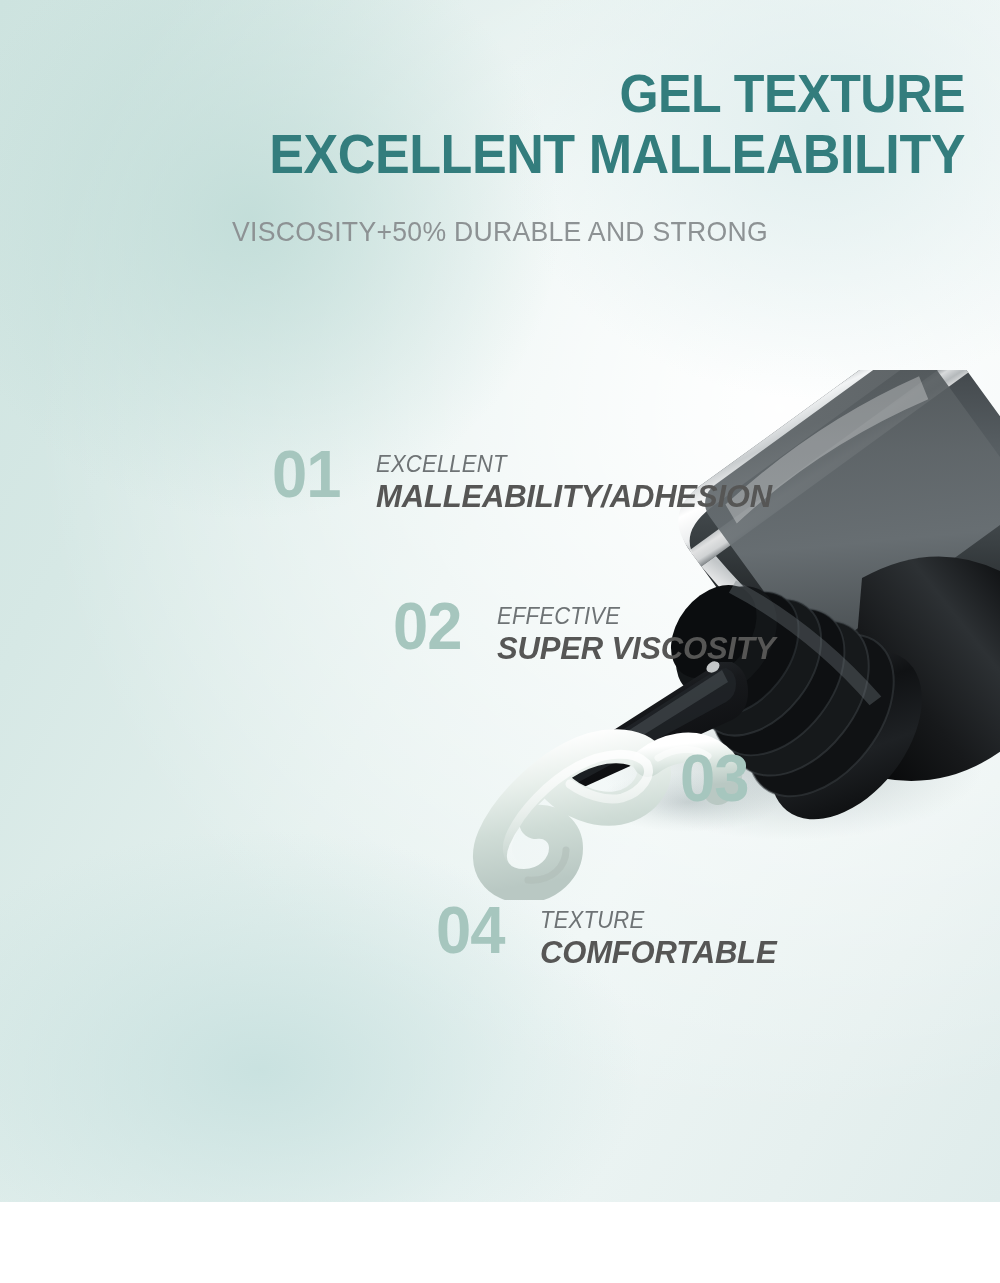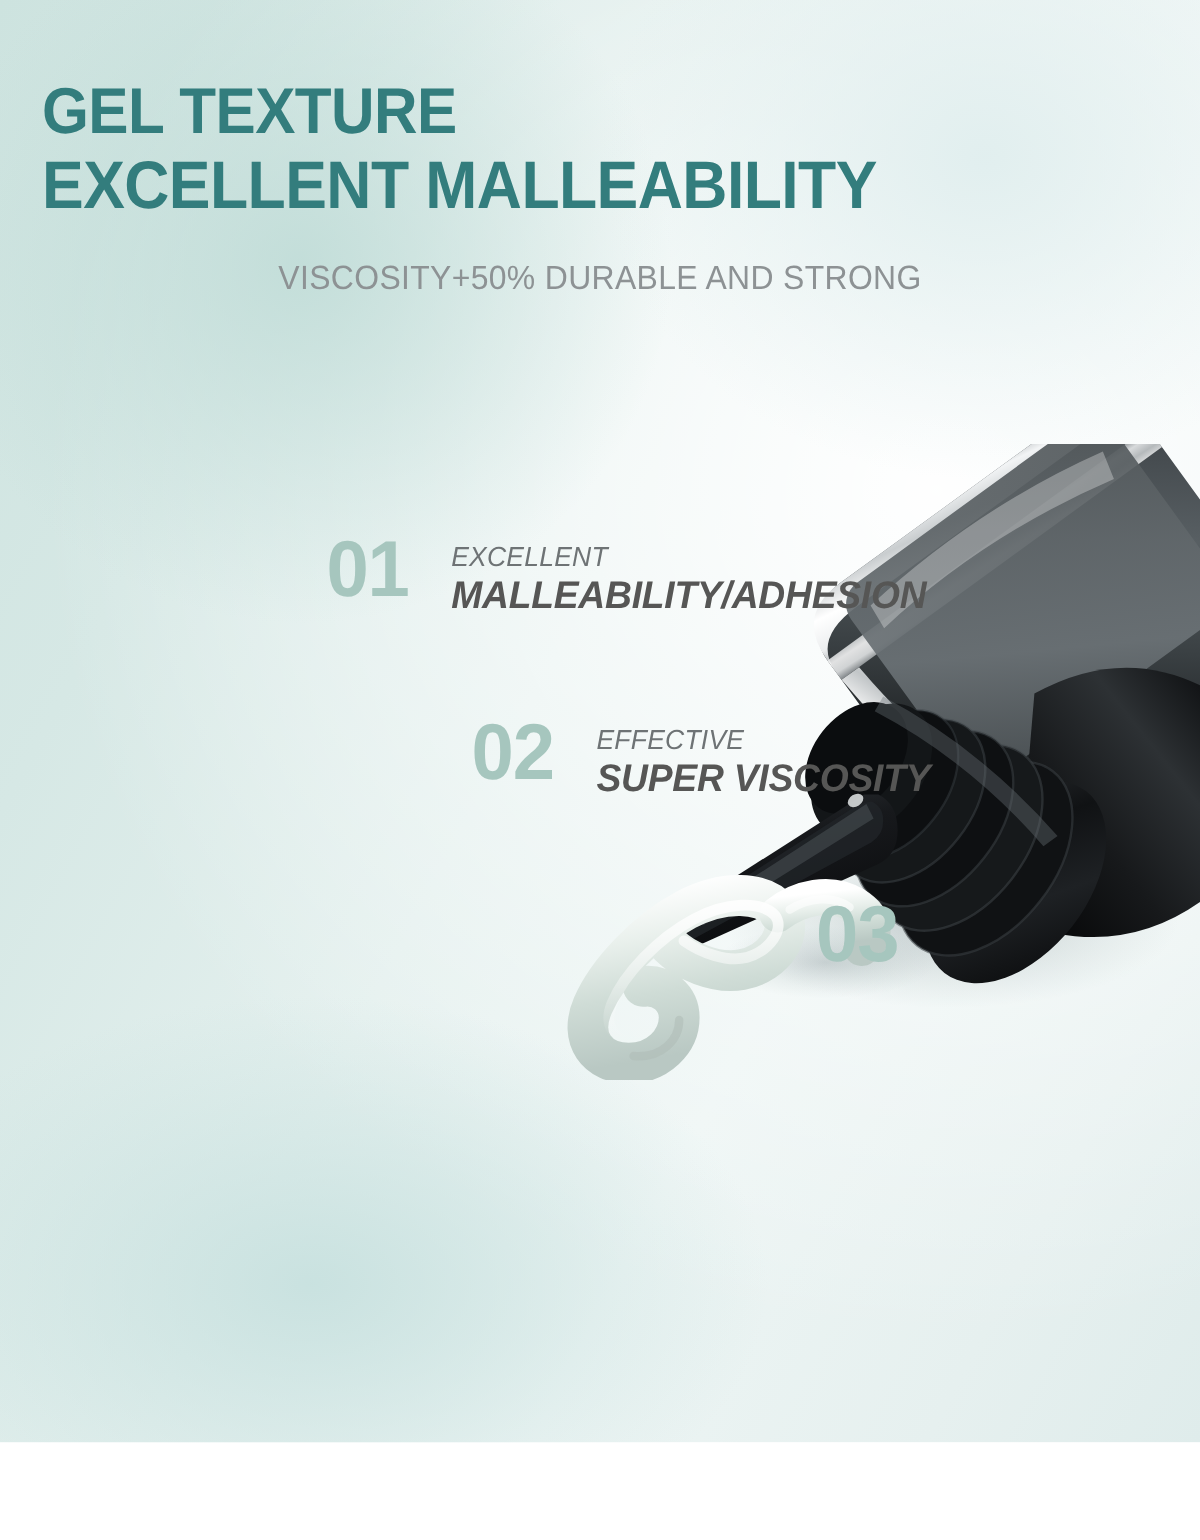--- a/index.html
+++ b/index.html
@@ -56,21 +56,21 @@
     height: 81px;
     background: #ffffff;
   }
 
   
   .headline {
     position: absolute;
     left: 0;
     top: 66px;
     width: 1000px;
-    text-align: left;
+    text-align: right;
     z-index: 6;
   }
   .headline-line {
     display: block;
     color: #337d7d;
     font-weight: bold;
     font-size: 54px;
     line-height: 1.02;
     letter-spacing: -0.5px;
     transform: scaleX(0.93);
@@ -328,16 +328,23 @@
       <div class="feature-text">
         <div class="feature-small">EFFECTIVE</div>
         <div class="feature-big">SUPER VISCOSITY</div>
       </div>
     </div>
 
     <div class="feature-row">
       <div class="feature-num">03</div>
     </div>
 
+    <div class="feature-row">
+      <div class="feature-num">04</div>
+      <div class="feature-text">
+        <div class="feature-small">TEXTURE</div>
+        <div class="feature-big">COMFORTABLE</div>
+      </div>
+    </div>
 
   </div>
 
 </div>
 
 </body></html>

